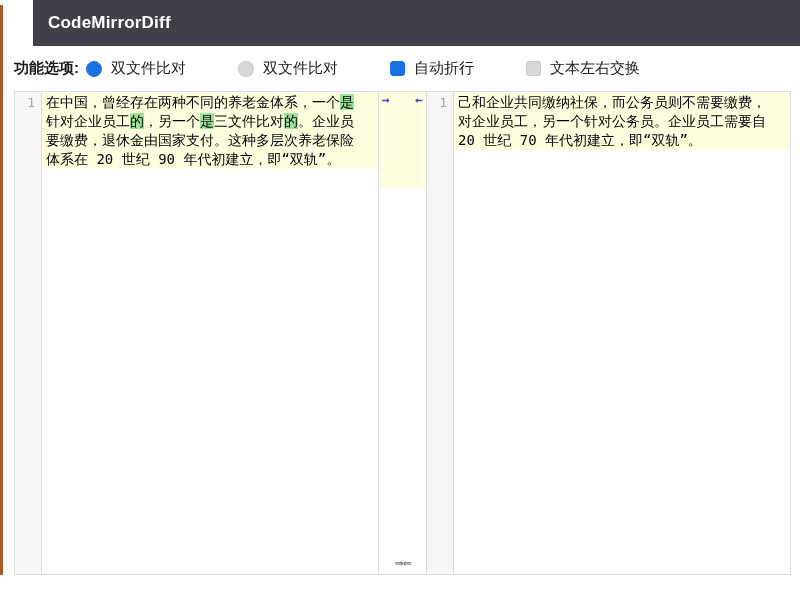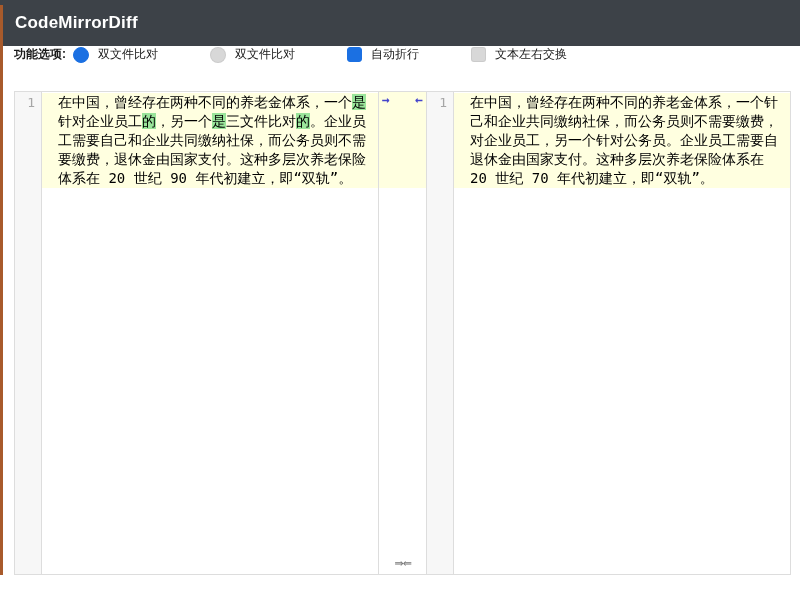--- a/index.html
+++ b/index.html
@@ -3,42 +3,42 @@
 <meta charset="utf-8">
 <style>
   * { margin:0; padding:0; box-sizing:border-box; }
   html,body { width:800px; height:602px; background:#fff; overflow:hidden; }
   body { font-family:"Liberation Sans", sans-serif; position:relative; }
 
   .window-strip { position:absolute; left:0; top:5px; width:3px; height:570px;
     background:#a85a2b; z-index:10; }
 
   .app-header { height:46px; background:var(--header-bg,#3d4248); color:#fff;
-    display:flex; align-items:center; padding-left:15px; }
+    display:flex; align-items:center; padding-left:15px;margin-left:33px; }
   .app-title { font-size:17px; font-weight:600; letter-spacing:.2px; }
 
-  .toolbar { height:45px; display:flex; align-items:flex-start; padding-left:14px;
-    font-size:12px; color:#1a1a1a; background:#fff; }
+  .toolbar { height:45px; display:flex; align-items:center; padding-left:14px;
+    font-size:15px; color:#1a1a1a; background:#fff; }
   .toolbar-label { font-weight:bold; margin-right:7px; }
   .toolbar-options { display:flex; align-items:center;gap:32px; }
   .opt { display:flex; align-items:center; margin-right:20px; cursor:pointer; }
   .opt .ctl { display:inline-block; margin-right:9px; background:var(--unchecked,#d8d8d8);
     border:1px solid rgba(0,0,0,0.06); }
   .opt .ctl.radio { width:16px; height:16px; border-radius:50%; }
   .opt .ctl.checkbox { width:15px; height:15px; border-radius:3px; }
   .opt .ctl.on { background:var(--accent,#1b70e2); border-color:var(--accent,#1b70e2); }
 
   .merge-view { position:absolute; left:14px; top:91px; width:777px; height:484px;
     border:1px solid #ddd; display:flex; background:#fff; }
   .editor { width:364px; display:flex; overflow:hidden; }
   .gutter-col { width:27px; background:#f7f7f7; border-right:1px solid #ddd;
     text-align:right; padding:1px 6px 0 0; color:#a6a6a6;
     font:13px/19px "DejaVu Sans Mono", monospace; flex:none; }
   .editor-content { flex:1; padding-top:1px; overflow:hidden; cursor:text; }
-  .cm-line { height:19px; line-height:19px; padding:0 16px; white-space:pre;
+  .cm-line { height:19px; line-height:19px; padding:0 4px; white-space:pre;
     overflow:hidden; font-family:"DejaVu Sans Mono","Liberation Mono",monospace;
     font-size:14px; color:#000; letter-spacing:0; }
   .cm-line.chunk { background:var(--chunk-bg,#ffffe0); }
   .ins { background:var(--insert-bg,#9ae49a); }
 
   .merge-gap { width:49px; flex:none; border-left:1px solid #ddd; border-right:1px solid #ddd;
     position:relative; background:#fff; }
   .chunk-connector { position:absolute; top:0; left:0; right:0; height:96px;
     background:var(--chunk-bg,#ffffe0); }
   .copy-btn { position:absolute; top:0px; color:var(--arrow,#4444cc);
@@ -82,39 +82,36 @@
 
 <div class="merge-view">
 
   <div class="editor">
     <div class="gutter-col">
       <div>1</div>
     </div>
     <div class="editor-content" id="left-content">
         <div class="cm-line chunk"><span>在中国，曾经存在两种不同的养老金体系，一个</span><span class="ins">是</span></div>
         <div class="cm-line chunk"><span>针对企业员工</span><span class="ins">的</span><span>，另一个</span><span class="ins">是</span><span>三文件比对</span><span class="ins">的</span><span>。企业员</span></div>
-        <div class="cm-line chunk"><span>工需要自己和企业共同缴纳社保，而公务员则不需</span></div>
         <div class="cm-line chunk"><span>要缴费，退休金由国家支付。这种多层次养老保险</span></div>
         <div class="cm-line chunk"><span>体系在 20 世纪 90 年代初建立，即“双轨”。</span></div>
       </div>
   </div>
 
   <div class="merge-gap">
     <div class="chunk-connector"></div>
     <span class="copy-btn to-right">→</span>
     <span class="copy-btn to-left">←</span>
     <span class="scroll-lock">⇛⇚</span>
   </div>
 
   <div class="editor">
     <div class="gutter-col">
       <div>1</div>
     </div>
     <div class="editor-content" id="right-content">
-        <div class="cm-line chunk"><span>在中国，曾经存在两种不同的养老金体系，一个针</span></div>
         <div class="cm-line chunk"><span>己和企业共同缴纳社保，而公务员则不需要缴费，</span></div>
         <div class="cm-line chunk"><span>对企业员工，另一个针对公务员。企业员工需要自</span></div>
-        <div class="cm-line chunk"><span>退休金由国家支付。这种多层次养老保险体系在</span></div>
         <div class="cm-line chunk"><span>20 世纪 70 年代初建立，即“双轨”。</span></div>
       </div>
   </div>
 
 </div>
 
 </body></html>

